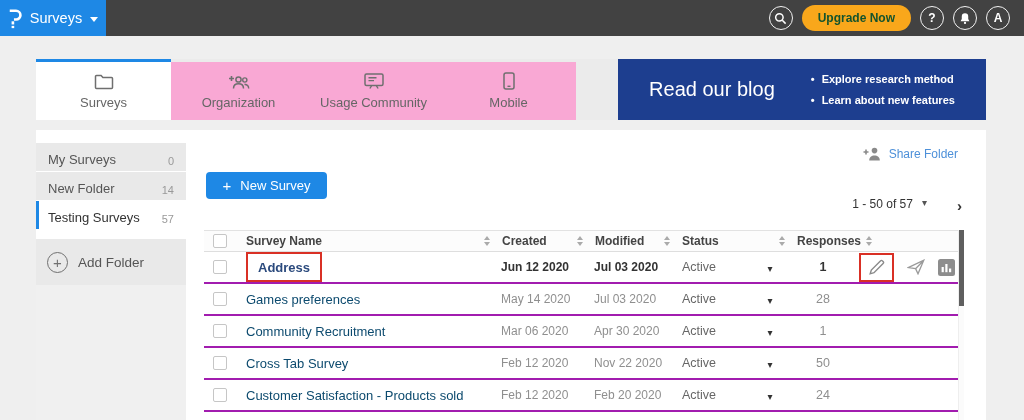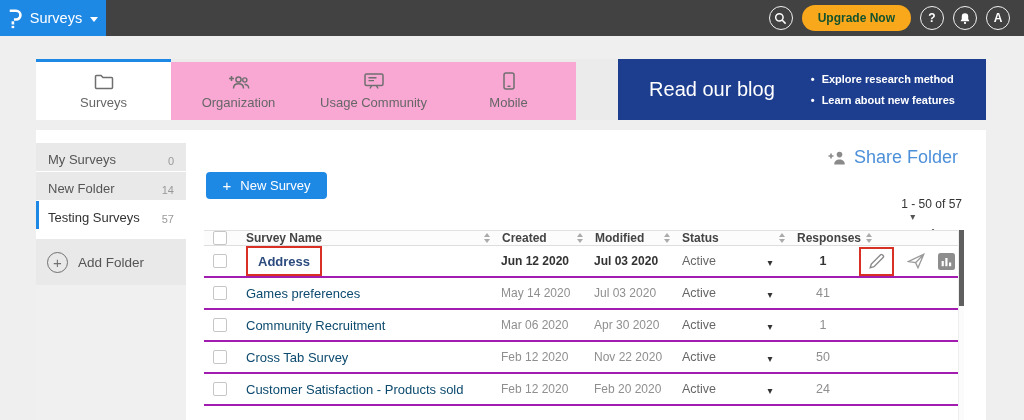--- a/index.html
+++ b/index.html
@@ -33,29 +33,29 @@
   .sidebar{width:150px;display:flex;flex-direction:column;padding-top:13px;}
   .folder-item{height:28px;margin-bottom:1px;background:#e9e9e9;display:flex;align-items:flex-end;padding:4px 12px;font-size:13px;color:#555;cursor:pointer;}
   .folder-item.active{background:#fff;border-left:3px solid #1e88e5;padding-left:9px;color:#333;}
   .folder-count{margin-left:auto;font-size:11px;color:#999;}
   .add-folder{margin-top:9px;height:46px;background:#e9e9e9;display:flex;align-items:center;gap:10px;padding:0 11px;color:#555;font-size:13.5px;cursor:pointer;}
   .plus-circle{width:21px;height:21px;border-radius:50%;border:1.5px solid #707070;display:flex;align-items:center;justify-content:center;font-size:15px;color:#707070;}
   .sidebar-filler{flex:1;background:#f0f0f0;}
 
   .main{flex:1;position:relative;}
   .new-survey-btn{position:absolute;top:42px;left:20px;width:121px;height:27px;background:#1e88e5;color:#fff;border:none;border-radius:4px;font-size:13px;display:flex;align-items:center;justify-content:center;gap:9px;cursor:pointer;}
-  .share-folder{position:absolute;top:17px;right:28px;display:flex;align-items:center;gap:7px;color:#4d90d9;font-size:18px;cursor:pointer;}
-  .pagination{position:absolute;top:67px;right:24px;display:flex;font-size:12px;color:#333;flex-direction:column;}
+  .share-folder{position:absolute;top:17px;right:28px;display:flex;align-items:center;gap:7px;color:#4d90d9;font-size:12px;cursor:pointer;}
+  .pagination{position:absolute;top:67px;right:24px;display:flex;font-size:12px;color:#333;}
   .page-caret{margin-left:9px;font-size:10px;color:#555;cursor:pointer;}
   .page-next{margin-left:30px;font-size:15px;color:#333;cursor:pointer;font-weight:bold;}
 
   
   .table-wrap{position:absolute;top:100px;left:18px;width:760px;}
   .trow{display:grid;grid-template-columns:36px 256px 93px 87px 73px 42px 64px 1fr;align-items:center;height:32px;border-bottom:2px solid #a21caf;}
-  .thead{height:16px;border-top:1px solid #e2e2e2;border-bottom:1px solid #dedede;background:#fcfcfc;font-weight:bold;font-size:12px;color:#444;}
+  .thead{height:22px;border-top:1px solid #e2e2e2;border-bottom:1px solid #dedede;background:#fcfcfc;font-weight:bold;font-size:12px;color:#444;}
   .hcell{display:flex;align-items:center;justify-content:space-between;padding:0 6px;height:100%;}
   .hcell.span2{grid-column:span 2;}
   .sort{display:flex;flex-direction:column;gap:2px;cursor:pointer;}
   .sort i{display:block;width:0;height:0;border-left:3.5px solid transparent;border-right:3.5px solid transparent;}
   .sort .up{border-bottom:4px solid #aaa;}
   .sort .dn{border-top:4px solid #aaa;}
   .checkbox{width:14px;height:14px;border:1px solid #c6c6c6;border-radius:2px;background:#fff;margin-left:9px;display:block;cursor:pointer;}
   .name-cell{padding-left:6px;}
   .survey-link{color:#0c4a6e;font-size:13px;text-decoration:none;cursor:pointer;}
   .date-cell{font-size:12px;color:#8f8f8f;padding-left:5px;}
@@ -291,21 +291,21 @@
   </div>
             <div class="trow">
     <div class="cell">
                 <span class="checkbox"></span>
               </div>
     <div class="cell name-cell"><span class="name-wrap"><a class="survey-link">Games preferences</a></span></div>
     <div class="cell date-cell">May 14 2020</div>
     <div class="cell date-cell">Jul 03 2020</div>
     <div class="cell status-cell">Active</div>
     <div class="cell caret-cell"><span class="status-caret">▾</span></div>
-    <div class="cell resp-cell">41</div>
+    <div class="cell resp-cell">28</div>
     <div class="cell actions-cell">
       <span class="red-box-icon">
         <span class="icon-btn">
           <svg width="17" height="17" viewBox="0 0 17 17">
                       <path d="M2.2 14.8 l1.1-3.8 L12.4 1.9 a1.5 1.5 0 0 1 2.1 0 l.6.6 a1.5 1.5 0 0 1 0 2.1 L6 13.7 z" fill="none" stroke="#8a8a8a" stroke-width="1.4"></path>
                     </svg>
         </span>
       </span>
       <span class="icon-btn">
         <svg width="18" height="16" viewBox="0 0 18 16">

